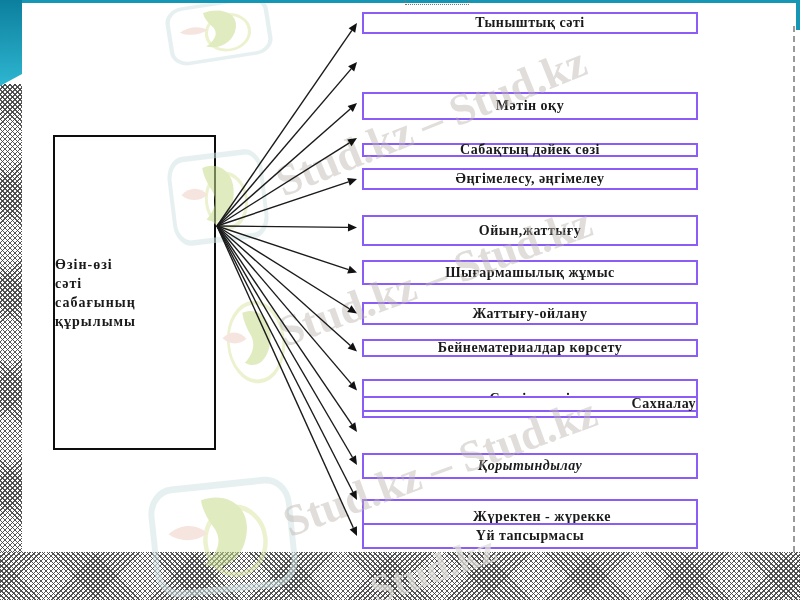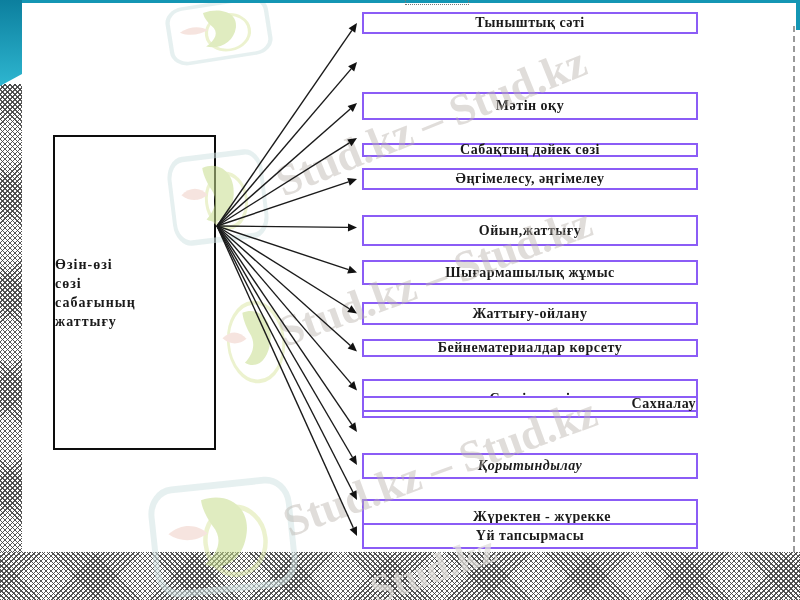--- a/index.html
+++ b/index.html
@@ -87,23 +87,23 @@
     <path d="M14 30 C24 24 34 26 40 32 C32 36 22 36 14 30 Z" fill="#f0cfc5"></path>
   </svg>
 
   <div class="wm wm1">Stud.kz – Stud.kz</div>
   <div class="wm wm2">Stud.kz – Stud.kz</div>
   <div class="wm wm3">Stud.kz – Stud.kz</div>
   <div class="wm wm4">Stud.kz</div>
 
   <div class="lbox">
     <span>Өзін-өзі</span>
-    <span>сөзі</span>
+    <span>сәті</span>
     <span>сабағының</span>
-    <span>жаттығу</span>
+    <span>құрылымы</span>
   </div>
 
   <svg id="arrow-canvas" viewBox="0 0 800 600">
       <line x1="217" y1="226" x2="351.89040339776705" y2="30.408915073237758" stroke="#1b1b1b" stroke-width="1.4"></line>
       <polygon points="357,23 355.18325454142825,32.679846896452396 348.59755225410584,28.13798325002312" fill="#111"></polygon>
       <line x1="217" y1="226" x2="351.15663858064386" y2="68.84508051981717" stroke="#1b1b1b" stroke-width="1.4"></line>
       <polygon points="357,62 354.19889658945146,71.44213003953101 348.11438057183625,66.24803100010334" fill="#111"></polygon>
       <line x1="217" y1="226" x2="350.2387902979079" y2="108.94020566683808" stroke="#1b1b1b" stroke-width="1.4"></line>
       <polygon points="357,103 352.87888170539145,111.94518775665681 347.5986988904243,105.93522357701936" fill="#111"></polygon>
       <line x1="217" y1="226" x2="349.38027105710097" y2="142.78954390696512" stroke="#1b1b1b" stroke-width="1.4"></line>

